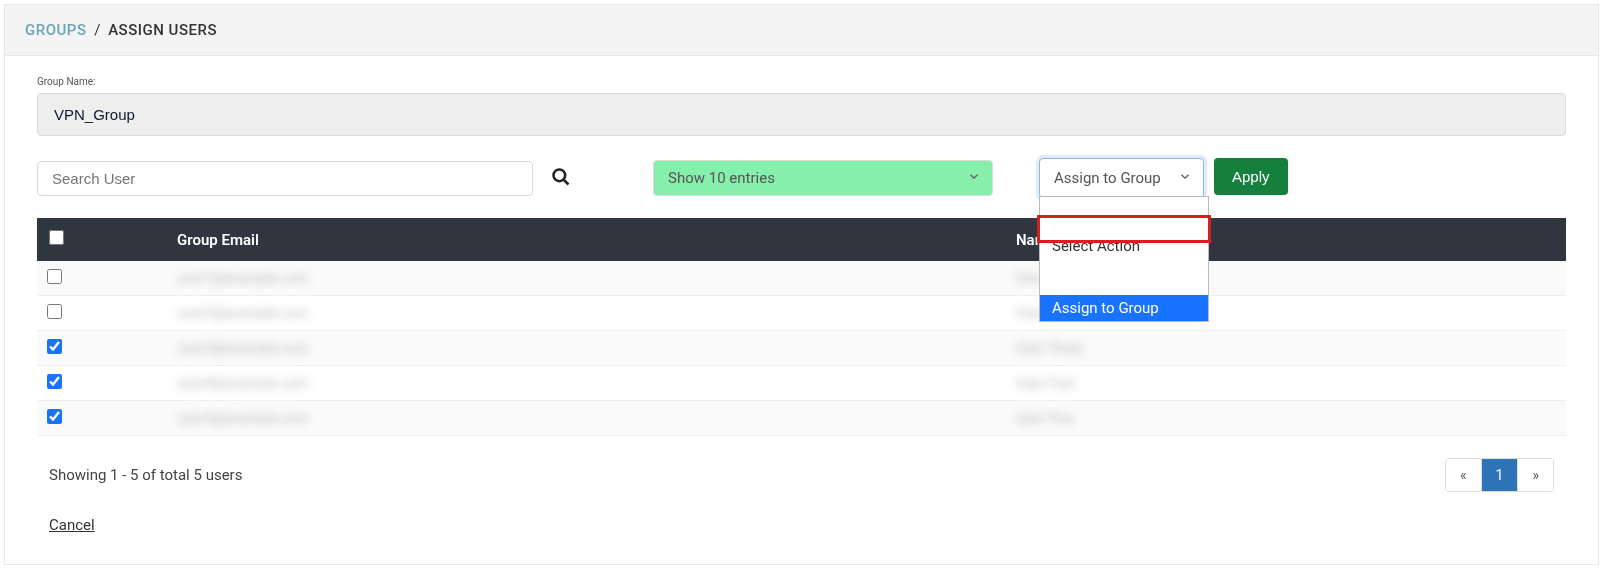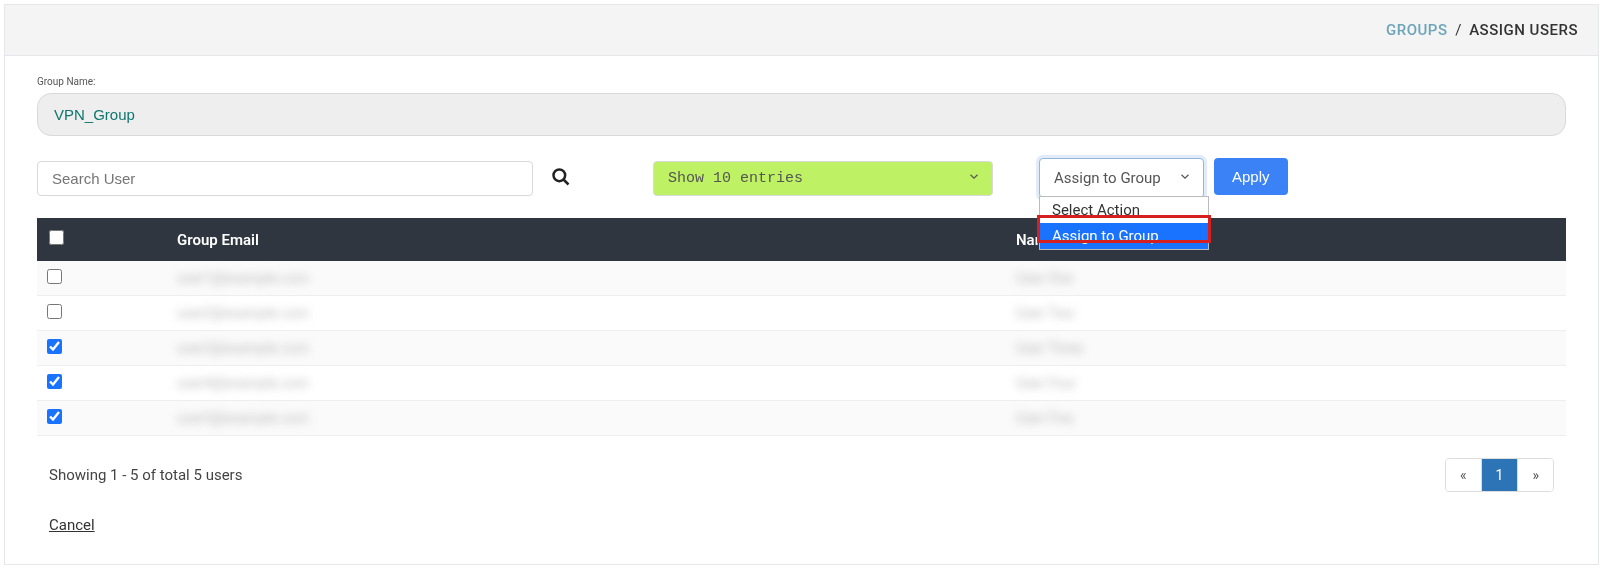--- a/index.html
+++ b/index.html
@@ -14,34 +14,33 @@
   }
   .outer {
     border: 1px solid #e5e7eb;
     margin: 4px;
   }
   .breadcrumb-bar {
     background: #f4f4f4;
     padding: 16px 20px;
     border-bottom: 1px solid #e5e7eb;
     font-size: 15px;
-    text-align: right;
   }
   .breadcrumb-bar a { color: #6ba4b8; text-decoration: none; font-weight: 500; letter-spacing: 0.5px;}
   .breadcrumb-bar .sep { color: #333; margin: 0 4px; }
   .breadcrumb-bar .current { color: #333; font-weight: 500; letter-spacing: 0.5px;}
   .content { padding: 20px 32px 30px 32px; }
   .form-label { color: #555; margin-bottom: 6px; display:block; font-size: 10px;}
   .group-name-field {
     width: 100%;
     background: #eeeeee;
     border: 1px solid #d9d9d9;
-    border-radius: 14px;
+    border-radius: 4px;
     padding: 12px 16px;
-    color: #0f766e;
+    color: #0f172a;
     font-size: 15px;
   }
   .controls-row {
     display: flex;
     align-items: center;
     gap: 16px;
     margin-top: 22px;
     margin-bottom: 20px;
   }
   .search-group { display:flex; align-items:center; flex: 0 0 540px; }
@@ -67,39 +66,39 @@
     border-radius: 4px;
     padding: 10px 28px 10px 14px;
     font-size: 15px;
     color: #555;
     background: #fff;
     appearance:none;
     box-shadow: 0 0 0 3px rgba(140,180,230,0.25);
     overflow:hidden; white-space:nowrap;
   }
   .apply-btn {
-    background: #3b82f6;
+    background: #15803d;
     color: #fff;
     border: none;
     border-radius: 4px;
     padding: 10px 18px;
     font-size: 15px;
     cursor: pointer;
   }
   .dropdown-pop {
     position: absolute;
     top: 38px;
     left: 0;
     width: 170px;
     background: #fff;
     border: 1px solid #bbb;
     z-index: 20;
     font-size: 15px;
   }
-  .dropdown-pop .opt { padding: 4px 12px; color:#333; white-space:nowrap;}
+  .dropdown-pop .opt { padding: 4px 12px; color:#333; white-space:nowrap;margin-top:36px;}
   .dropdown-pop .opt.highlight { background:#1a73ff; color:#fff; }
   .dropdown-callout {
     position:absolute;
     top: 57px;
     left: -2px;
     width: 174px;
     height: 28px;
     border: 3px solid #d62020;
     z-index: 25;
     pointer-events:none;
@@ -152,21 +151,21 @@
           <span>
             <svg viewBox="0 0 24 24" width="20" height="20" fill="none" stroke="#222" stroke-width="3">
                 <circle cx="10" cy="10" r="7"></circle>
                 <line x1="15" y1="15" x2="21" y2="21"></line>
               </svg>
           </span>
         </button>
       </div>
 
       <div class="sel-wrap">
-        <div class="search-input" style="background:#bef264;font-family:Liberation Mono, monospace;">Show 10 entries</div>
+        <div class="search-input" style="background:#86efac;">Show 10 entries</div>
         <span class="chev">
           <svg viewBox="0 0 24 24">
               <path d="M6 9l6 6 6-6" fill="none" stroke="#555" stroke-width="2"></path>
             </svg>
         </span>
       </div>
 
       <div class="action-group">
         <div class="action-wrap">
           <div class="action-select">Assign to Group</div>

